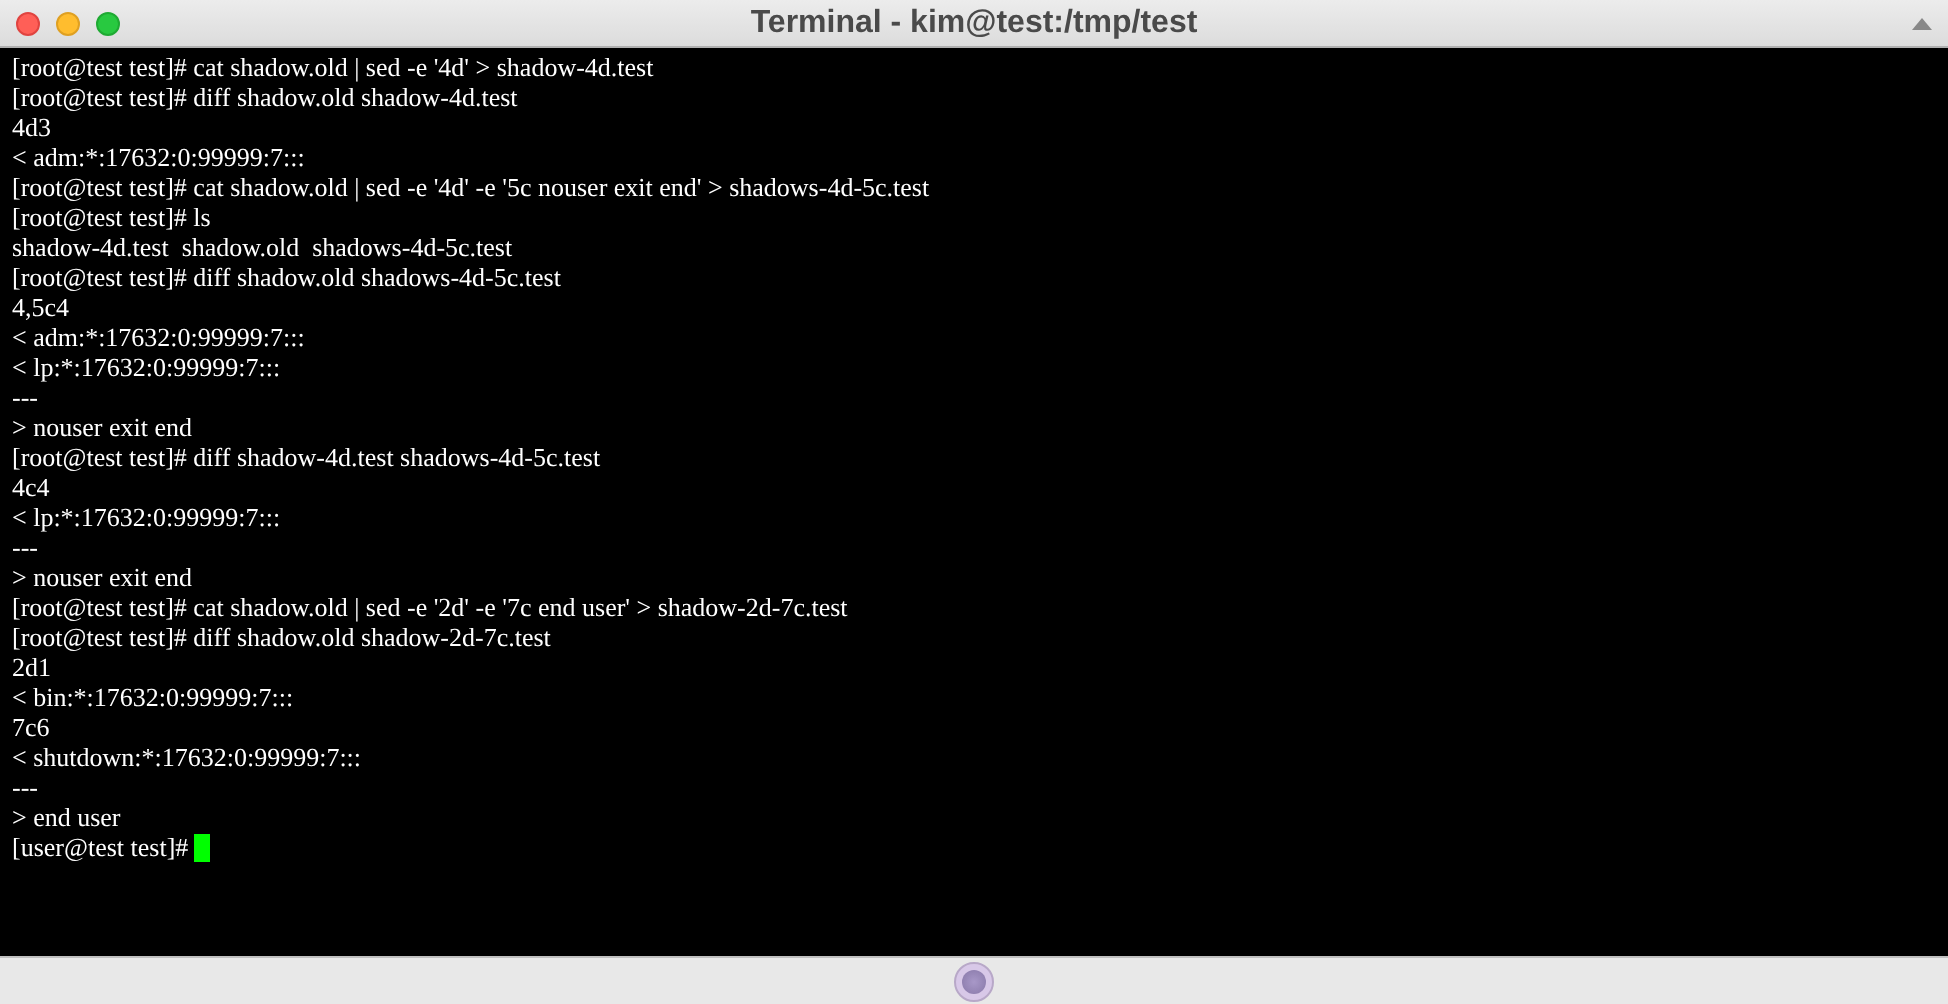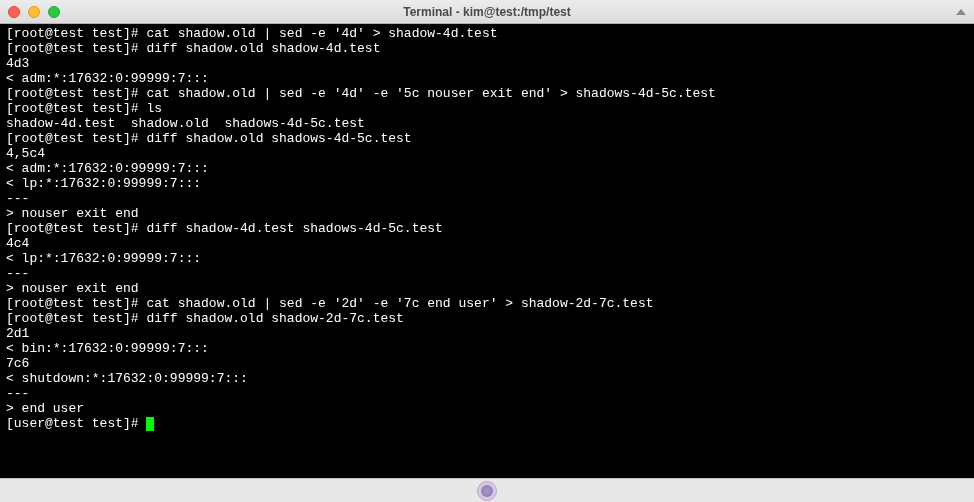--- a/index.html
+++ b/index.html
@@ -31,21 +31,21 @@
       border-radius: 50%;
     }
     .wc-close { background: #ff5f57; border: 1px solid #e04440; }
     .wc-min { background: #ffbd2e; border: 1px solid #dfa022; }
     .wc-max { background: #28c940; border: 1px solid #1faa33; }
     .title {
       position: absolute;
       left: 0; right: 0;
       text-align: center;
       font-family: -apple-system, "Helvetica Neue", Arial, sans-serif;
-      font-size: 12px;
+      font-size: 16px;
       font-weight: 600;
       color: #4a4a4a;
       pointer-events: none;
     }
     .titlebar-right {
       margin-left: auto;
       padding-right: 8px;
       display: flex;
       align-items: center;
     }
@@ -54,21 +54,21 @@
       border-left: 5px solid transparent;
       border-right: 5px solid transparent;
       border-bottom: 6px solid #888;
     }
     .terminal {
       background: #000;
       color: #fff;
       width: 100%;
       height: 454px;
       padding: 2px 6px;
-      font-family: Liberation Mono, monospace;
+      font-family: Liberation Serif, serif;
       font-size: 13px;
       line-height: 15px;
       white-space: pre;
       overflow: hidden;
     }
     .cursor {
       display: inline-block;
       width: 8px;
       height: 14px;
       background: #00ff00;

